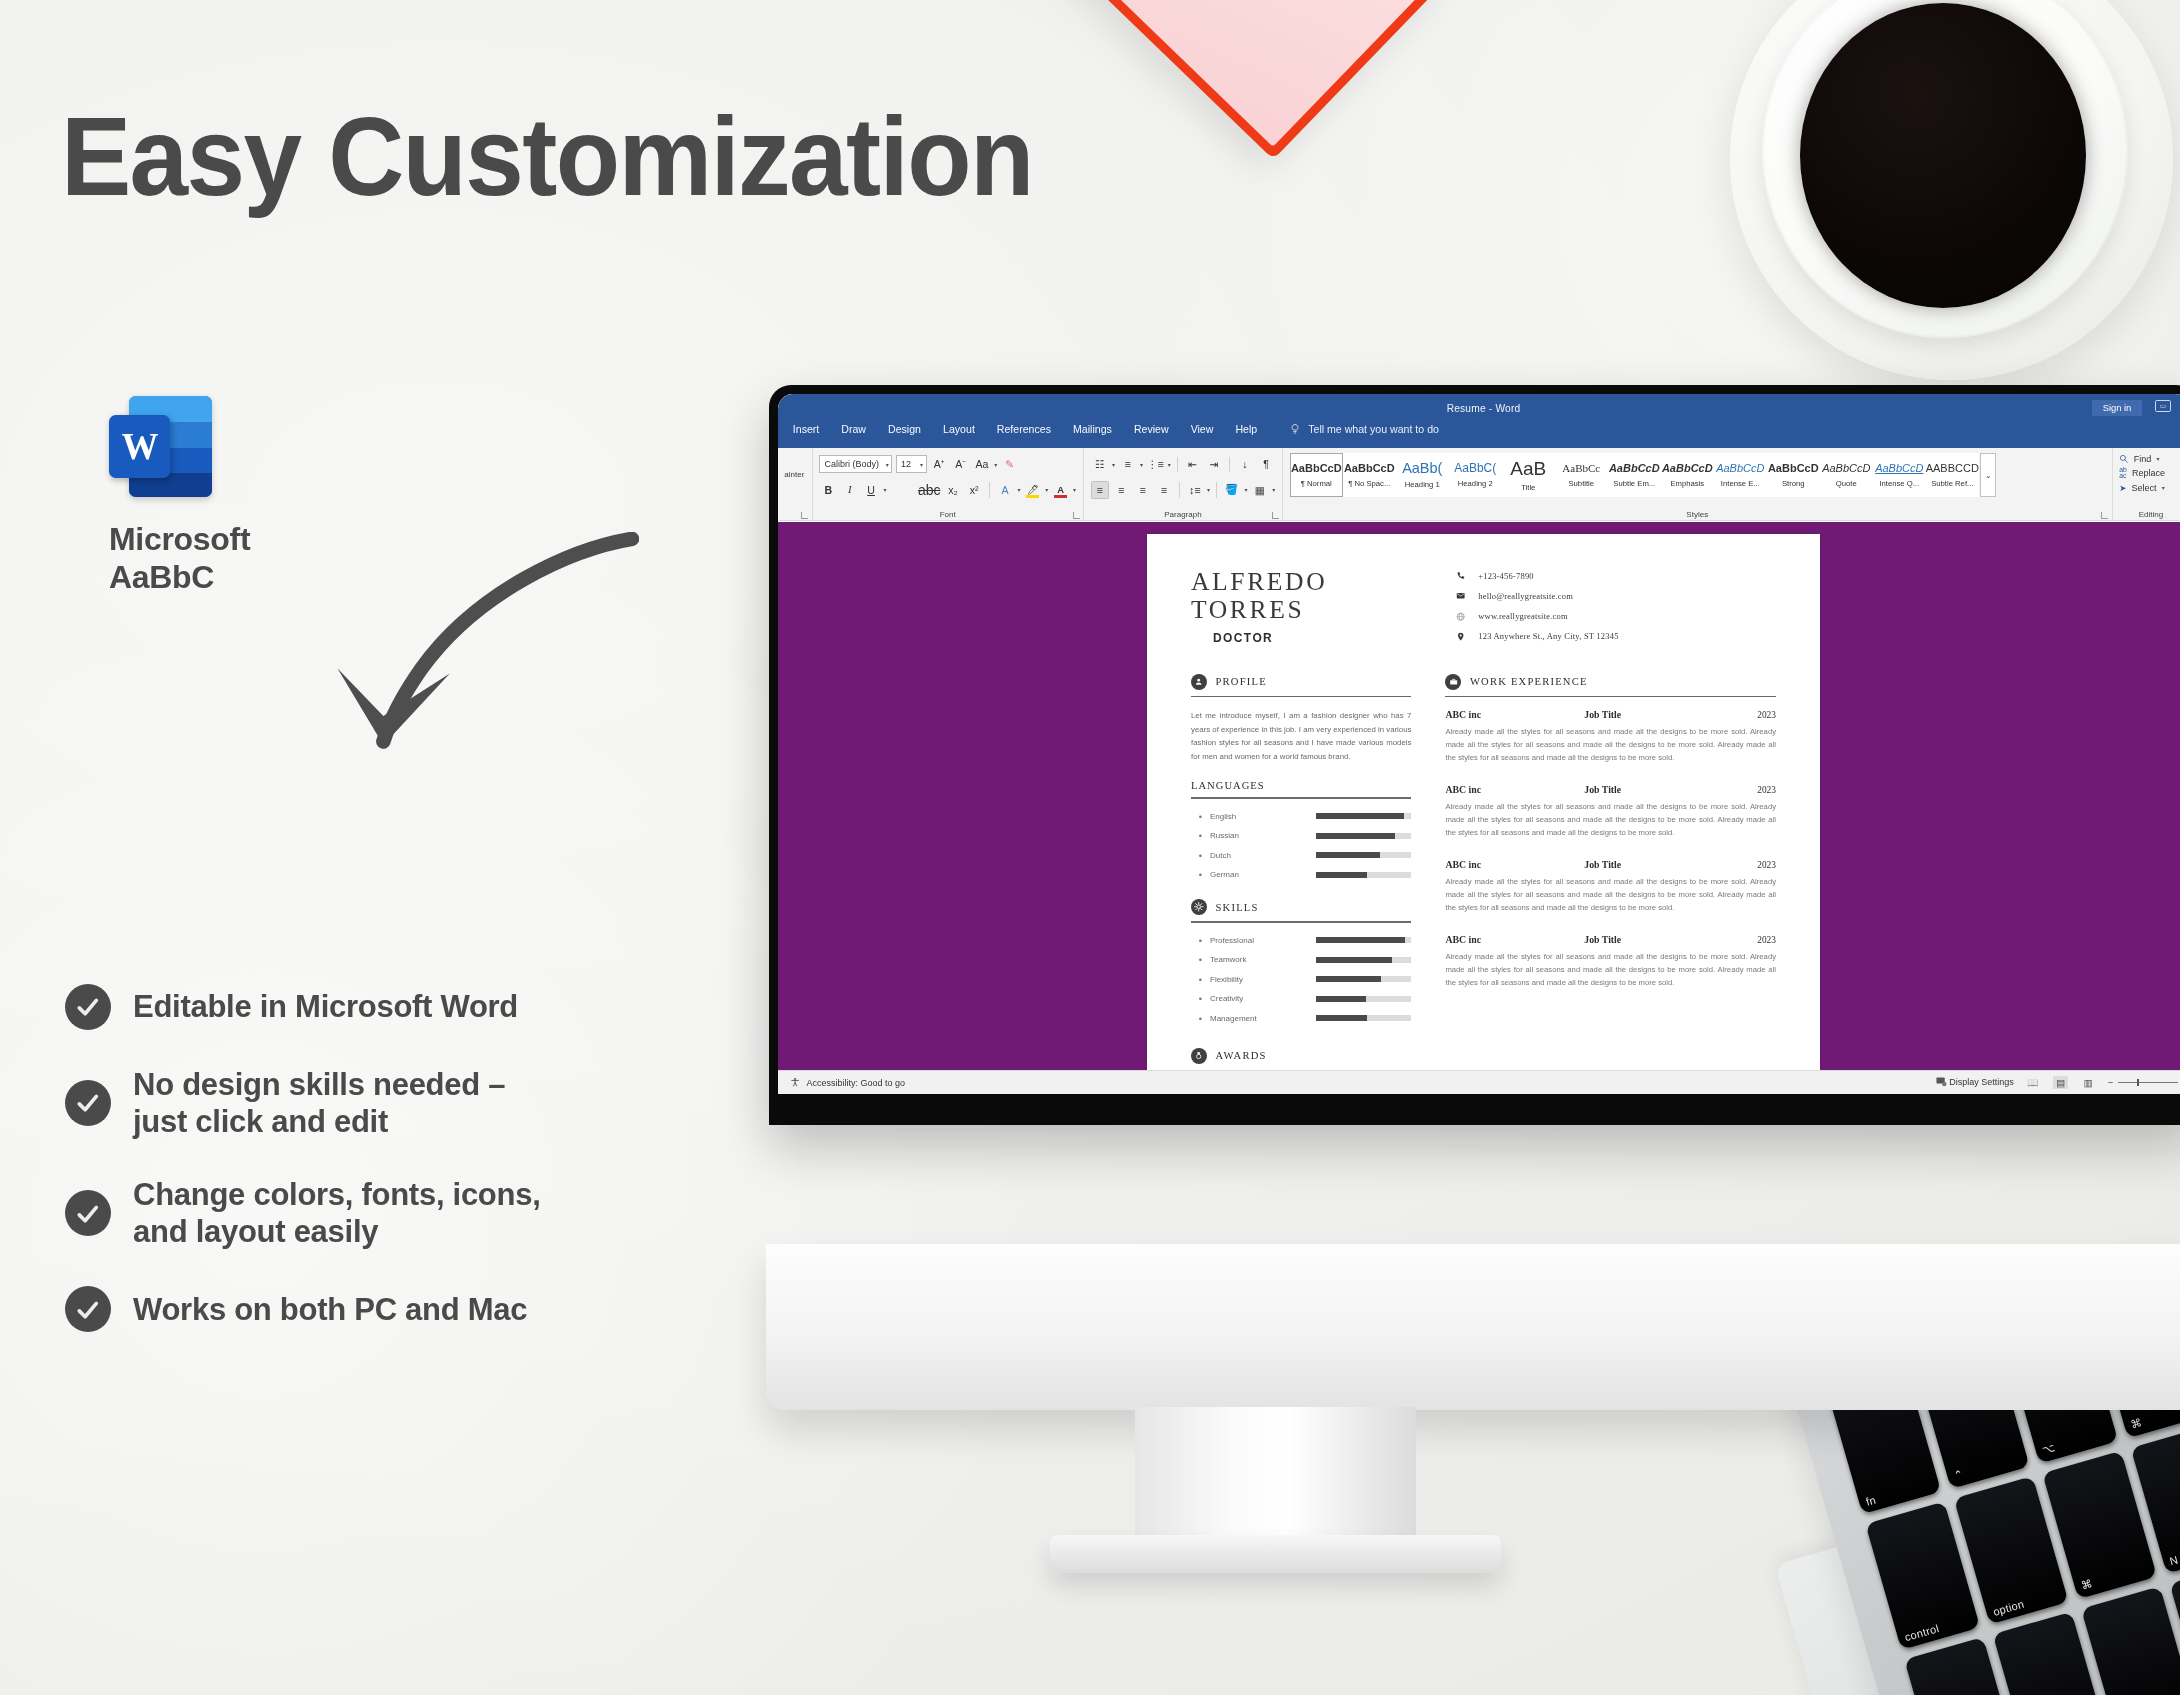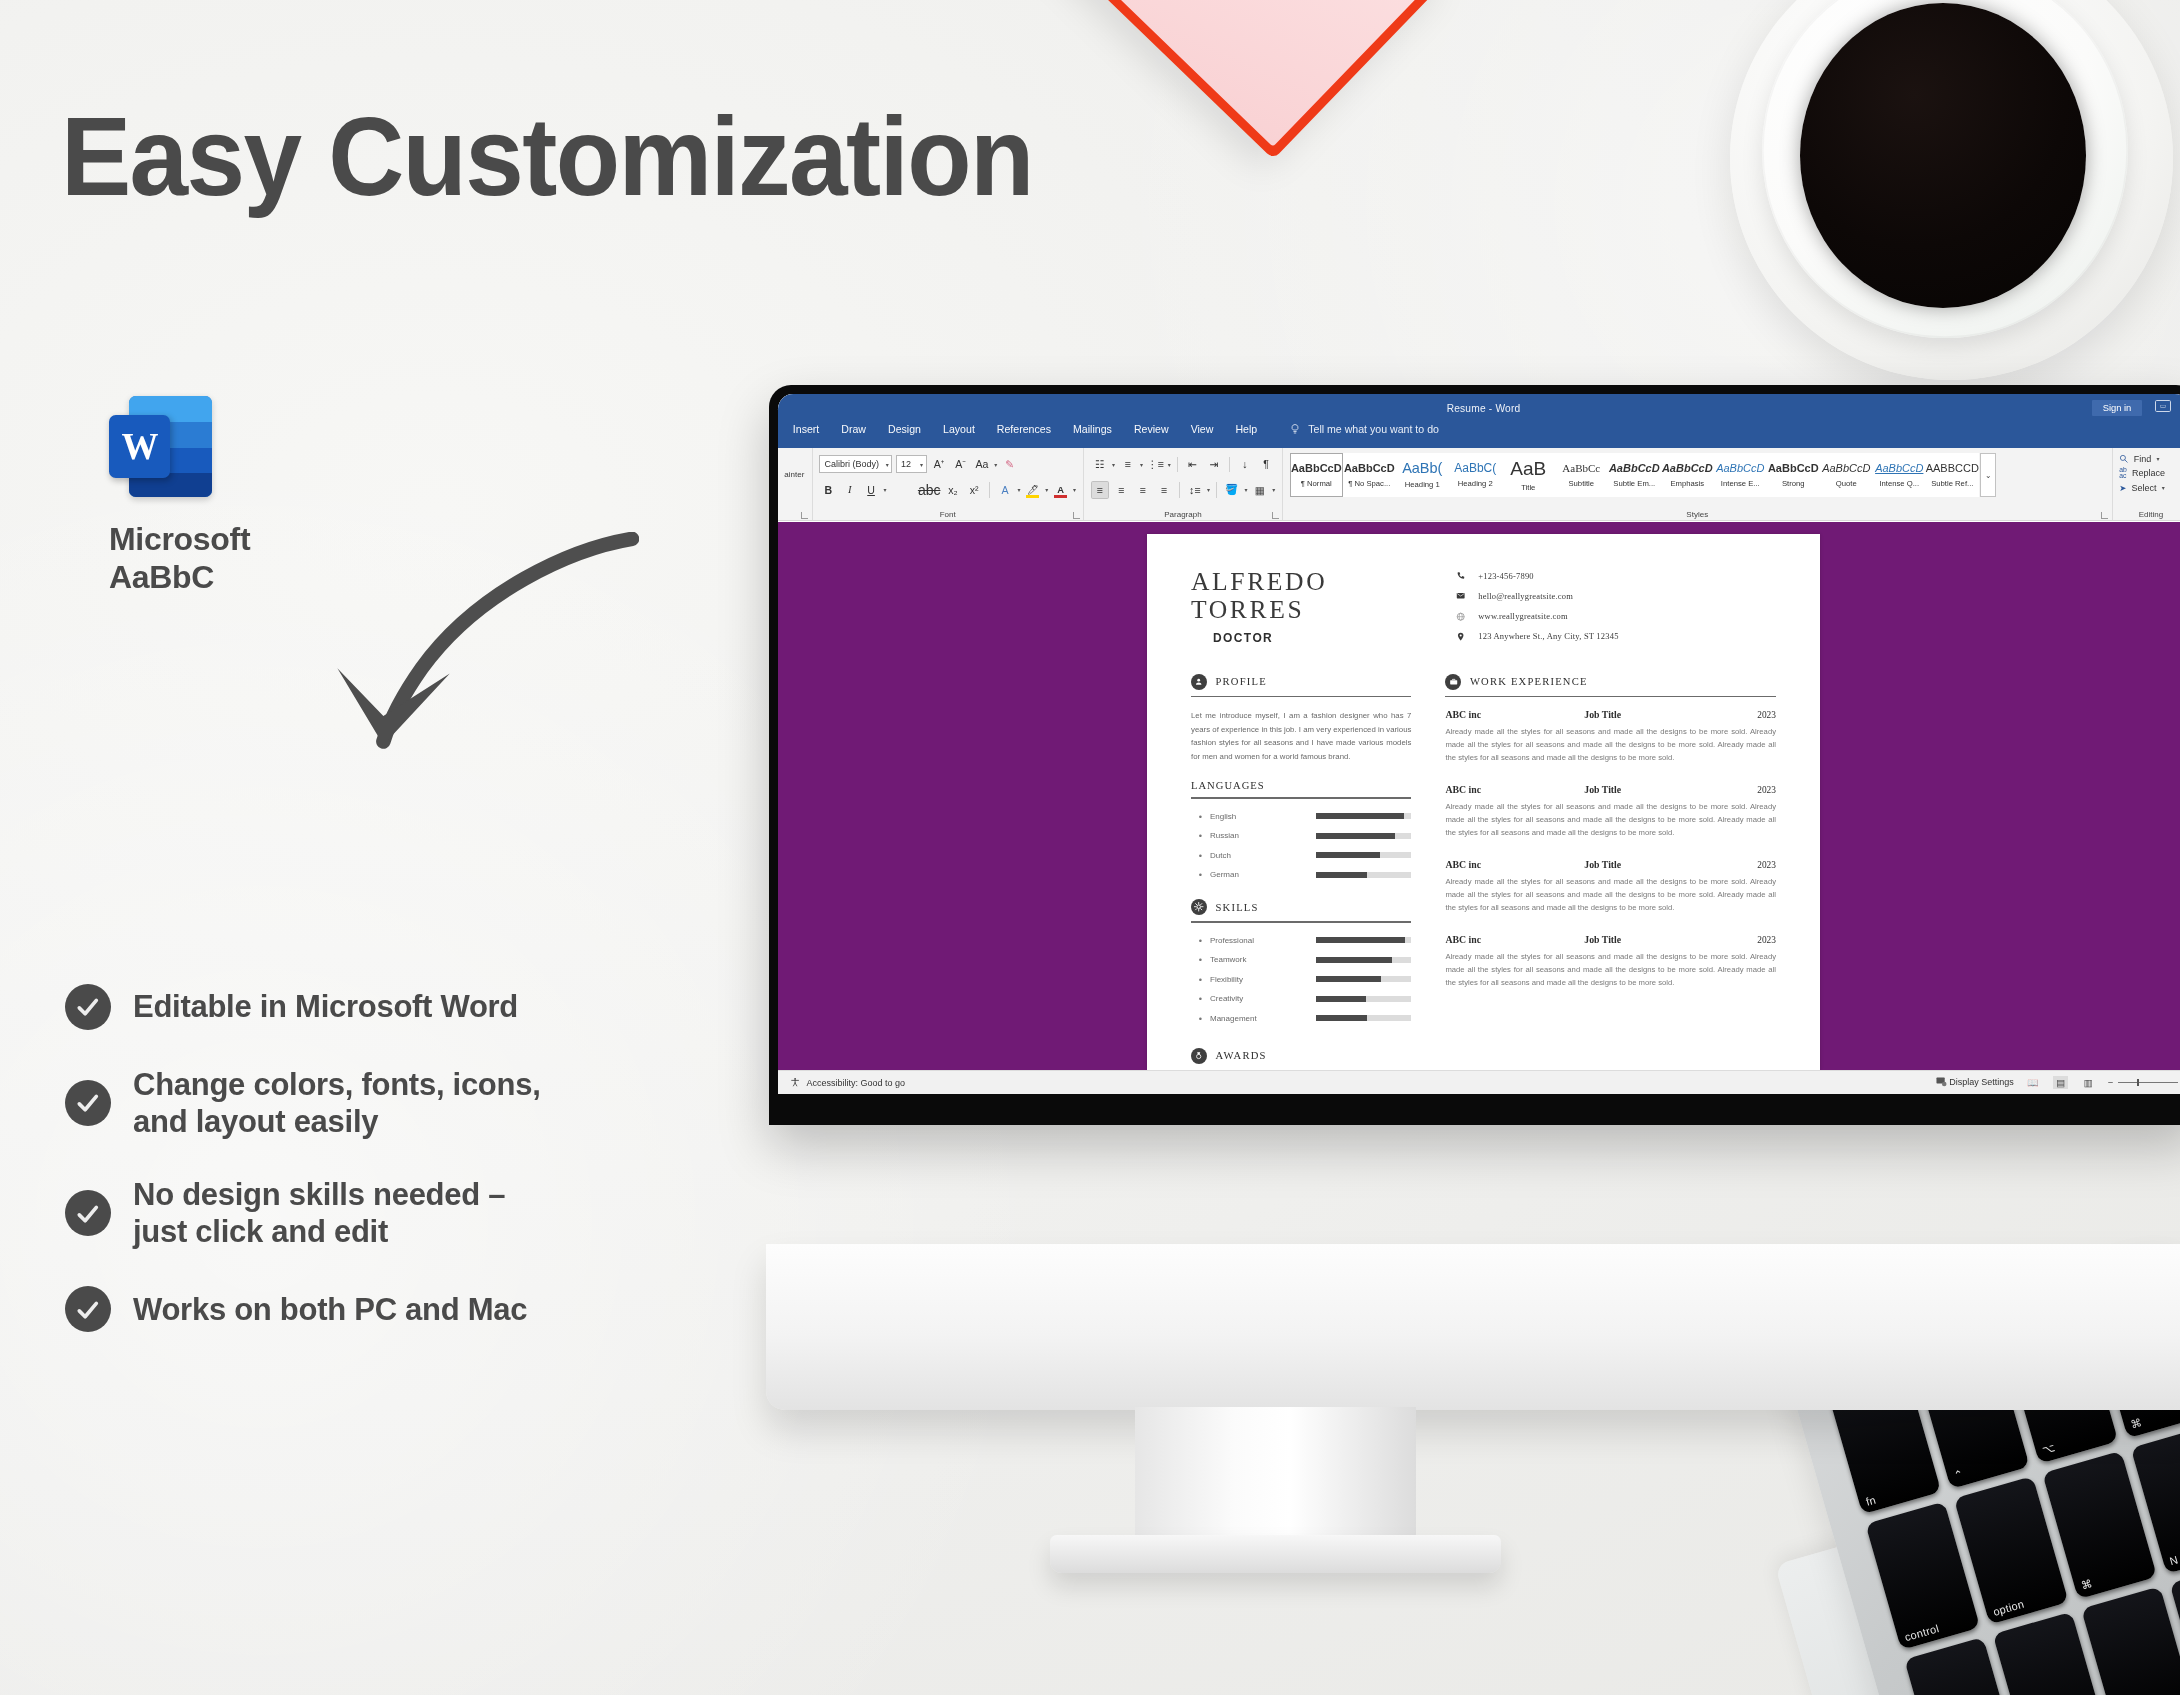--- a/index.html
+++ b/index.html
@@ -453,37 +453,37 @@
 
 <div class="checklist">
   <div class="check-row r1">
     <span class="check-badge">
       <svg viewBox="0 0 24 24">
           <path d="M4 13 L9.5 18.5 L20 6" fill="none" stroke="#ededed" stroke-width="3.4" stroke-linecap="round" stroke-linejoin="round"></path>
         </svg>
     </span>
     <span class="check-text">Editable in Microsoft Word</span>
   </div>
+  <div class="check-row r3">
+    <span class="check-badge">
+      <svg viewBox="0 0 24 24">
+          <path d="M4 13 L9.5 18.5 L20 6" fill="none" stroke="#ededed" stroke-width="3.4" stroke-linecap="round" stroke-linejoin="round"></path>
+        </svg>
+    </span>
+    <span class="check-text">No design skills needed –
+just click and edit</span>
+  </div>
   <div class="check-row r2">
     <span class="check-badge">
       <svg viewBox="0 0 24 24">
           <path d="M4 13 L9.5 18.5 L20 6" fill="none" stroke="#ededed" stroke-width="3.4" stroke-linecap="round" stroke-linejoin="round"></path>
         </svg>
     </span>
     <span class="check-text">Change colors, fonts, icons,
 and layout easily</span>
-  </div>
-  <div class="check-row r3">
-    <span class="check-badge">
-      <svg viewBox="0 0 24 24">
-          <path d="M4 13 L9.5 18.5 L20 6" fill="none" stroke="#ededed" stroke-width="3.4" stroke-linecap="round" stroke-linejoin="round"></path>
-        </svg>
-    </span>
-    <span class="check-text">No design skills needed –
-just click and edit</span>
   </div>
   <div class="check-row r4">
     <span class="check-badge">
       <svg viewBox="0 0 24 24">
           <path d="M4 13 L9.5 18.5 L20 6" fill="none" stroke="#ededed" stroke-width="3.4" stroke-linecap="round" stroke-linejoin="round"></path>
         </svg>
     </span>
     <span class="check-text">Works on both PC and Mac</span>
   </div>
 </div>

